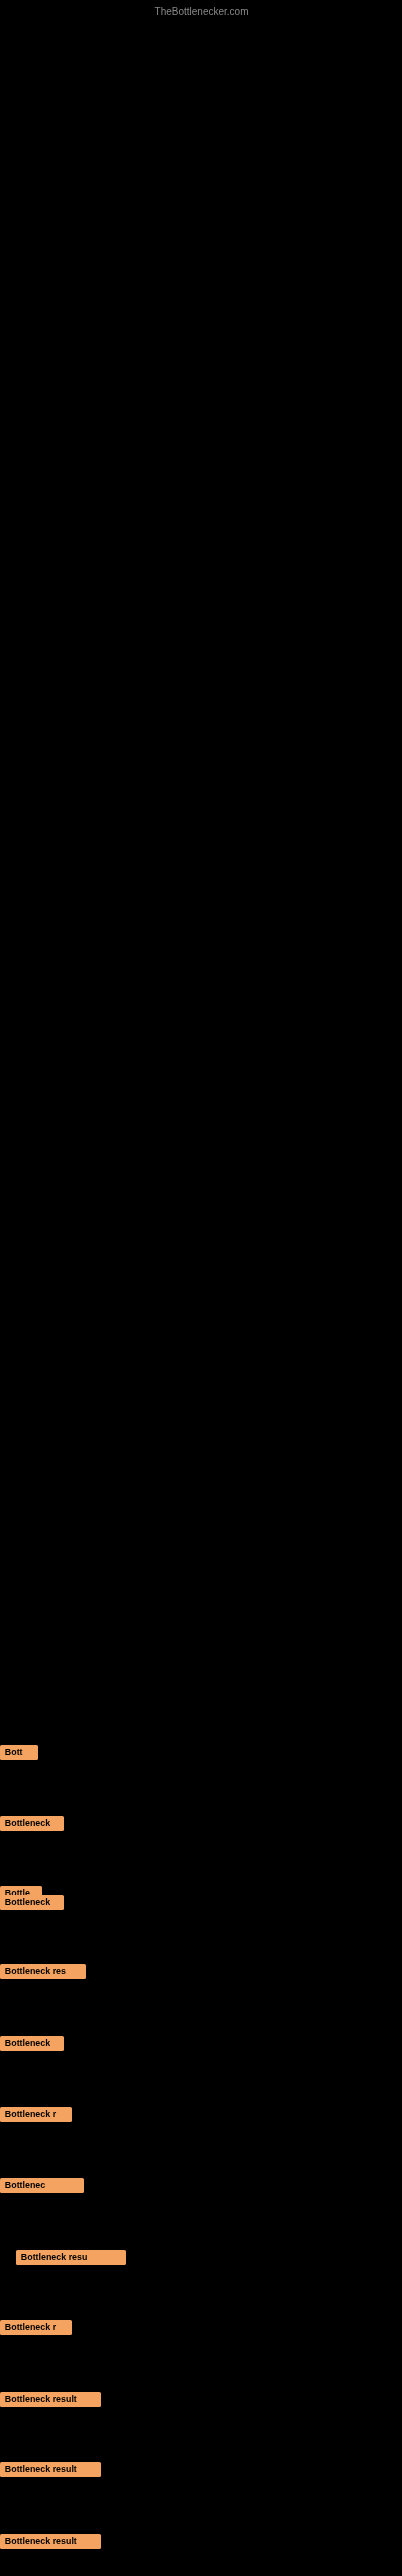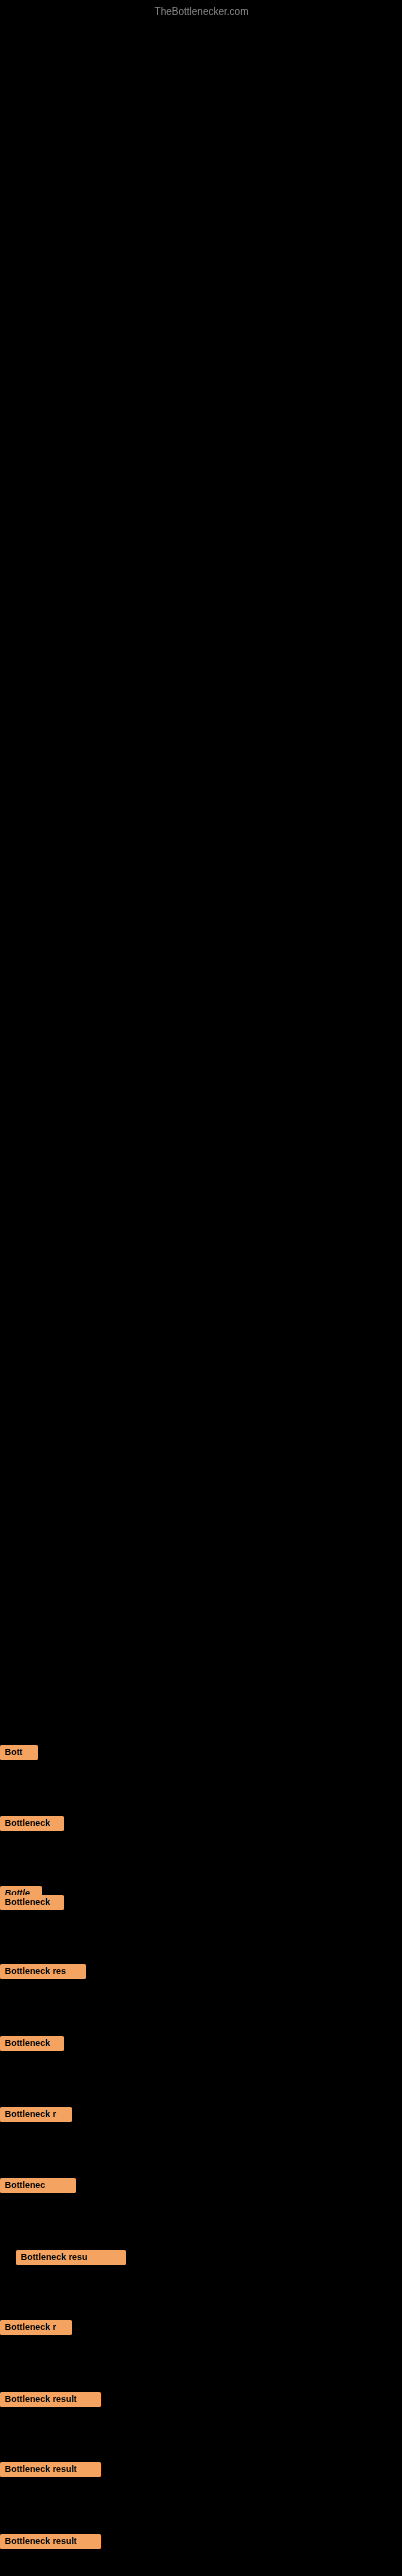--- a/index.html
+++ b/index.html
@@ -40,25 +40,25 @@
     }
   </style>
 </head>
 <body>
 
 <span class="site-title">TheBottlenecker.com</span>
 
 <div id="badges-container">
     <div class="bottleneck-badge" style="top: 1745px; left: 0px; width: 38px;">Bott</div>
     <div class="bottleneck-badge" style="top: 1816px; left: 0px; width: 64px;">Bottleneck</div>
-    <div class="bottleneck-badge" style="top: 1886px; left: 0px; width: 42px; font-style: italic;">Bottle</div>
+    <div class="bottleneck-badge" style="top: 1886px; left: 0px; width: 42px;">Bottle</div>
     <div class="bottleneck-badge" style="top: 1895px; left: 0px; width: 64px;">Bottleneck</div>
     <div class="bottleneck-badge" style="top: 1964px; left: 0px; width: 86px;">Bottleneck res</div>
     <div class="bottleneck-badge" style="top: 2036px; left: 0px; width: 64px;">Bottleneck</div>
     <div class="bottleneck-badge" style="top: 2107px; left: 0px; width: 72px;">Bottleneck r</div>
-    <div class="bottleneck-badge" style="top: 2178px; left: 0px; width: 76px;">Bottlenec</div>
+    <div class="bottleneck-badge" style="top: 2178px; left: 0px; width: 84px;">Bottlenec</div>
     <div class="bottleneck-badge" style="top: 2250px; left: 16px; width: 110px;">Bottleneck resu</div>
     <div class="bottleneck-badge" style="top: 2320px; left: 0px; width: 72px;">Bottleneck r</div>
     <div class="bottleneck-badge" style="top: 2392px; left: 0px; width: 101px;">Bottleneck result</div>
     <div class="bottleneck-badge" style="top: 2462px; left: 0px; width: 101px;">Bottleneck result</div>
     <div class="bottleneck-badge" style="top: 2534px; left: 0px; width: 101px;">Bottleneck result</div>
   </div>
 
 
 </body></html>

